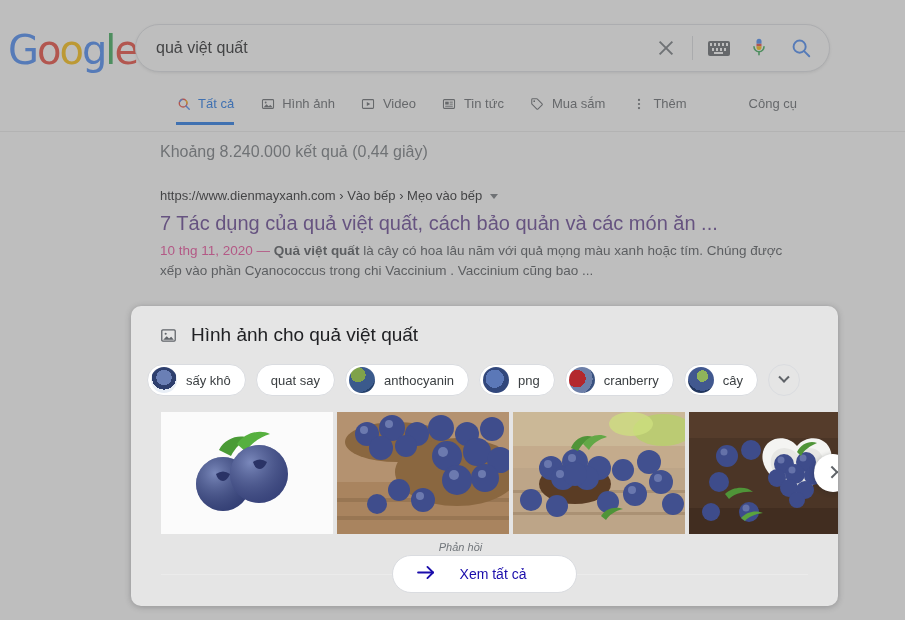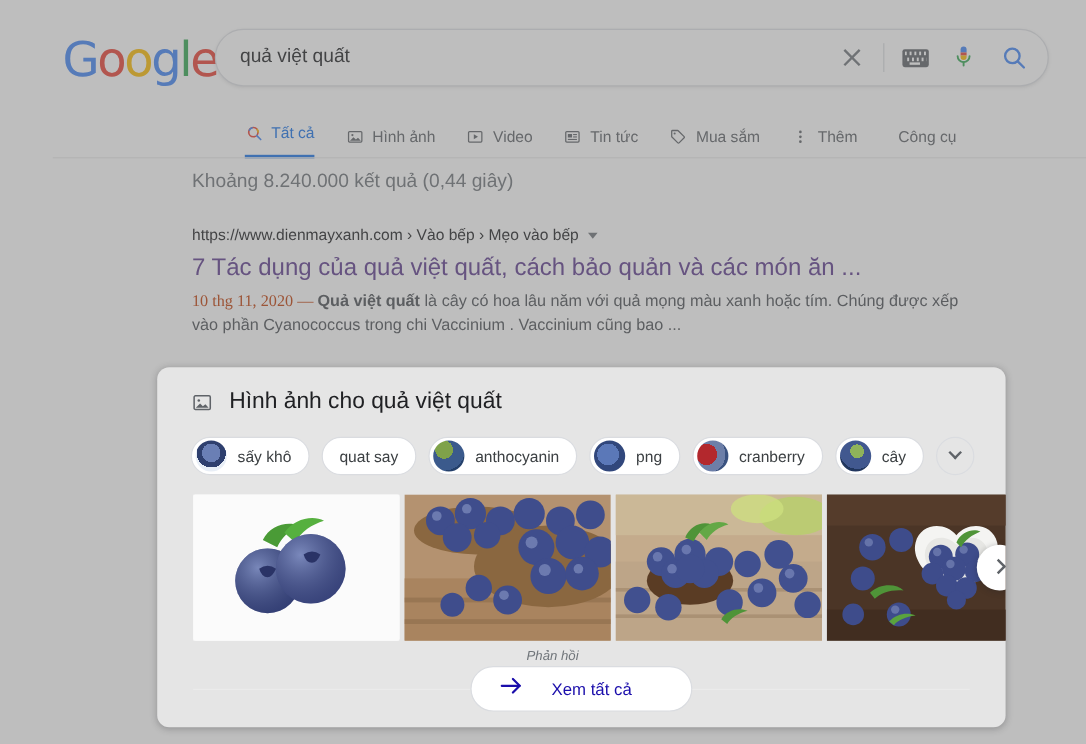--- a/index.html
+++ b/index.html
@@ -14,21 +14,21 @@
 
   
   #page-root { position: absolute; inset: 0; background: #fff; }
   #dimmer {
     position: absolute; inset: 0;
     background: rgba(110,110,110,0.45);
     z-index: 50; pointer-events: none;
   }
 
   
-  .header { position: absolute; top: 0; left: 0; right: 0; height: 132px; background: #fff; margin-left: 44px; }
+  .header { position: absolute; top: 0; left: 0; right: 0; height: 132px; background: #fff; }
 
   .logo {
     position: absolute; left: 8px; top: 30px;
     font-family: "DejaVu Sans", sans-serif;
     font-size: 40px; letter-spacing: -2px; font-weight: 400;
     line-height: 40px;
   }
   .logo span:nth-child(1){ color:#4285F4; }
   .logo span:nth-child(2){ color:#EA4335; }
   .logo span:nth-child(3){ color:#FBBC05; }
@@ -69,22 +69,22 @@
     background:
       linear-gradient(90deg,#fff 2px,transparent 2px) 0 0/4px 3px repeat-x,
       linear-gradient(90deg,#fff 2px,transparent 2px) 2px 5px/4px 3px repeat-x,
       linear-gradient(90deg,#fff 9px,transparent 9px) 4px 9px/14px 3px no-repeat;
   }
   .mic { margin-left: 16px; }
   .mag { margin-left: 18px; }
 
   
   .tabs {
-    position: absolute; left: 160px; top: 96px; right: 0; height: 36px;
-    display: flex; align-items: flex-end;
+    position: absolute; left: 176px; top: 96px; right: 0; height: 36px;
+    display: flex; align-items: flex-start;
   }
   .tab {
     display: flex; align-items: center; gap: 7px;
     font-size: 13px; color: #5f6368; margin-right: 26px;
     padding-bottom: 11px; cursor: pointer; white-space: nowrap;
   }
   .tab.active { color: #1a73e8; border-bottom: 3px solid #1a73e8; }
   .tab-ico { display:flex; align-items:center; justify-content:center; width:15px; height:15px; }
   .tools {
     margin-left: auto; margin-right: 108px;
@@ -98,40 +98,40 @@
   .crumb { font-size: 13px; color: #202124; line-height: 18px; display:flex; align-items:center; gap:5px; }
   .crumb .caret {
     width: 0; height: 0; border-left: 4px solid transparent; border-right: 4px solid transparent;
     border-top: 5px solid #70757a; margin-left: 3px;
   }
   .result-title {
     font-size: 20px; line-height: 26px; color: #5f3d8f; margin-top: 5px; cursor: pointer;
     font-weight: 400;
   }
   .result-snippet { font-size: 13.5px; line-height: 20px; color: #4d5156; margin-top: 5px; }
-  .result-snippet .date { color: #c2410c; font-family: Liberation Serif, serif; }
+  .result-snippet .date { color: #ec4899; }
   .result-snippet b { color: #4d5156; font-weight: 700; }
 
   
   .img-card {
     position: absolute; left: 131px; top: 306px;
     width: 707px; height: 300px;
     background: #e5e5e5; border-radius: 10px;
     box-shadow: 0 1px 6px rgba(32,33,36,0.28);
     z-index: 100;
     overflow: hidden;
   }
   .card-head {
     display: flex; align-items: center; gap: 14px;
     padding: 18px 0 0 28px;
   }
   .card-head-ico { width:18px; height:18px; display:flex; align-items:center; justify-content:center; }
   .card-title { font-size: 19px; color: #202124; }
 
-  .chips { display: flex; gap: 10px; padding: 18px 0 0 28px; }
+  .chips { display: flex; gap: 10px; padding: 18px 0 0 16px; }
   .chip {
     display: flex; align-items: center; gap: 9px;
     height: 32px; border: 1px solid #dadce0; border-radius: 16px;
     background: #fff; padding: 0 14px 0 3px; cursor: pointer; white-space: nowrap;
   }
   .chip.noimg { padding: 0 14px; }
   .chip-thumb {
     width: 26px; height: 26px; border-radius: 50%; flex: none;
     background-size: cover; background-position: center;
   }

